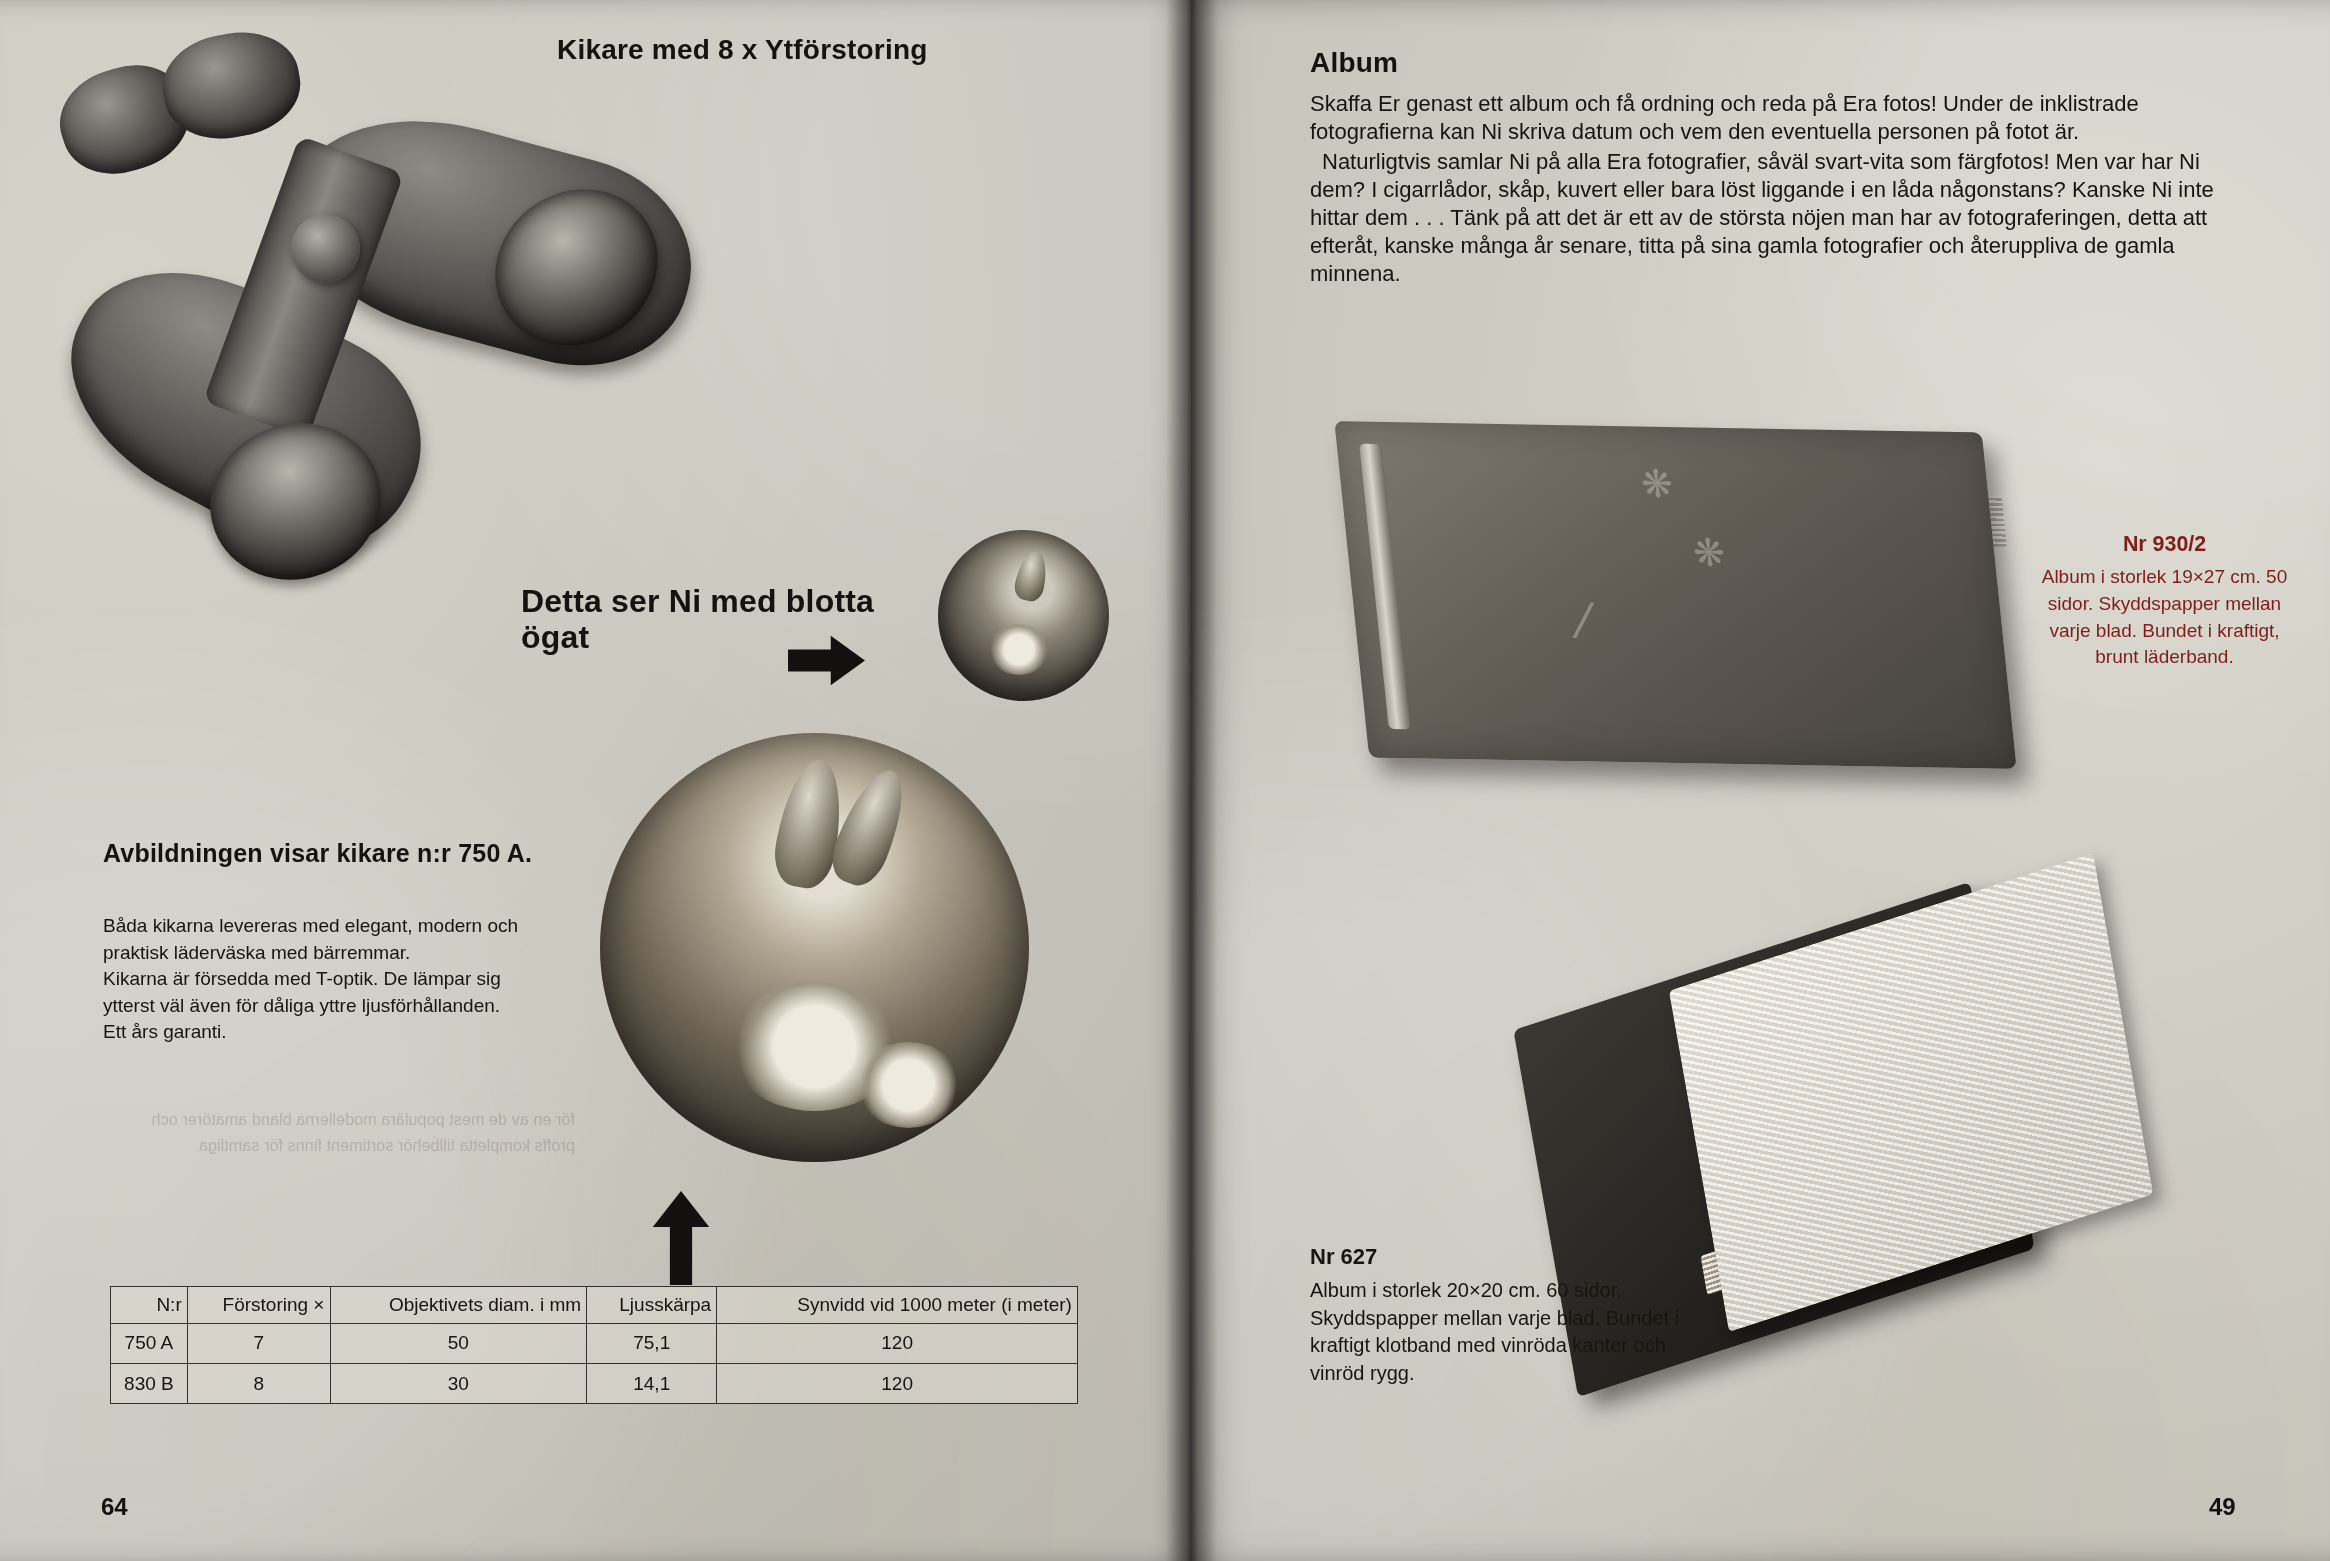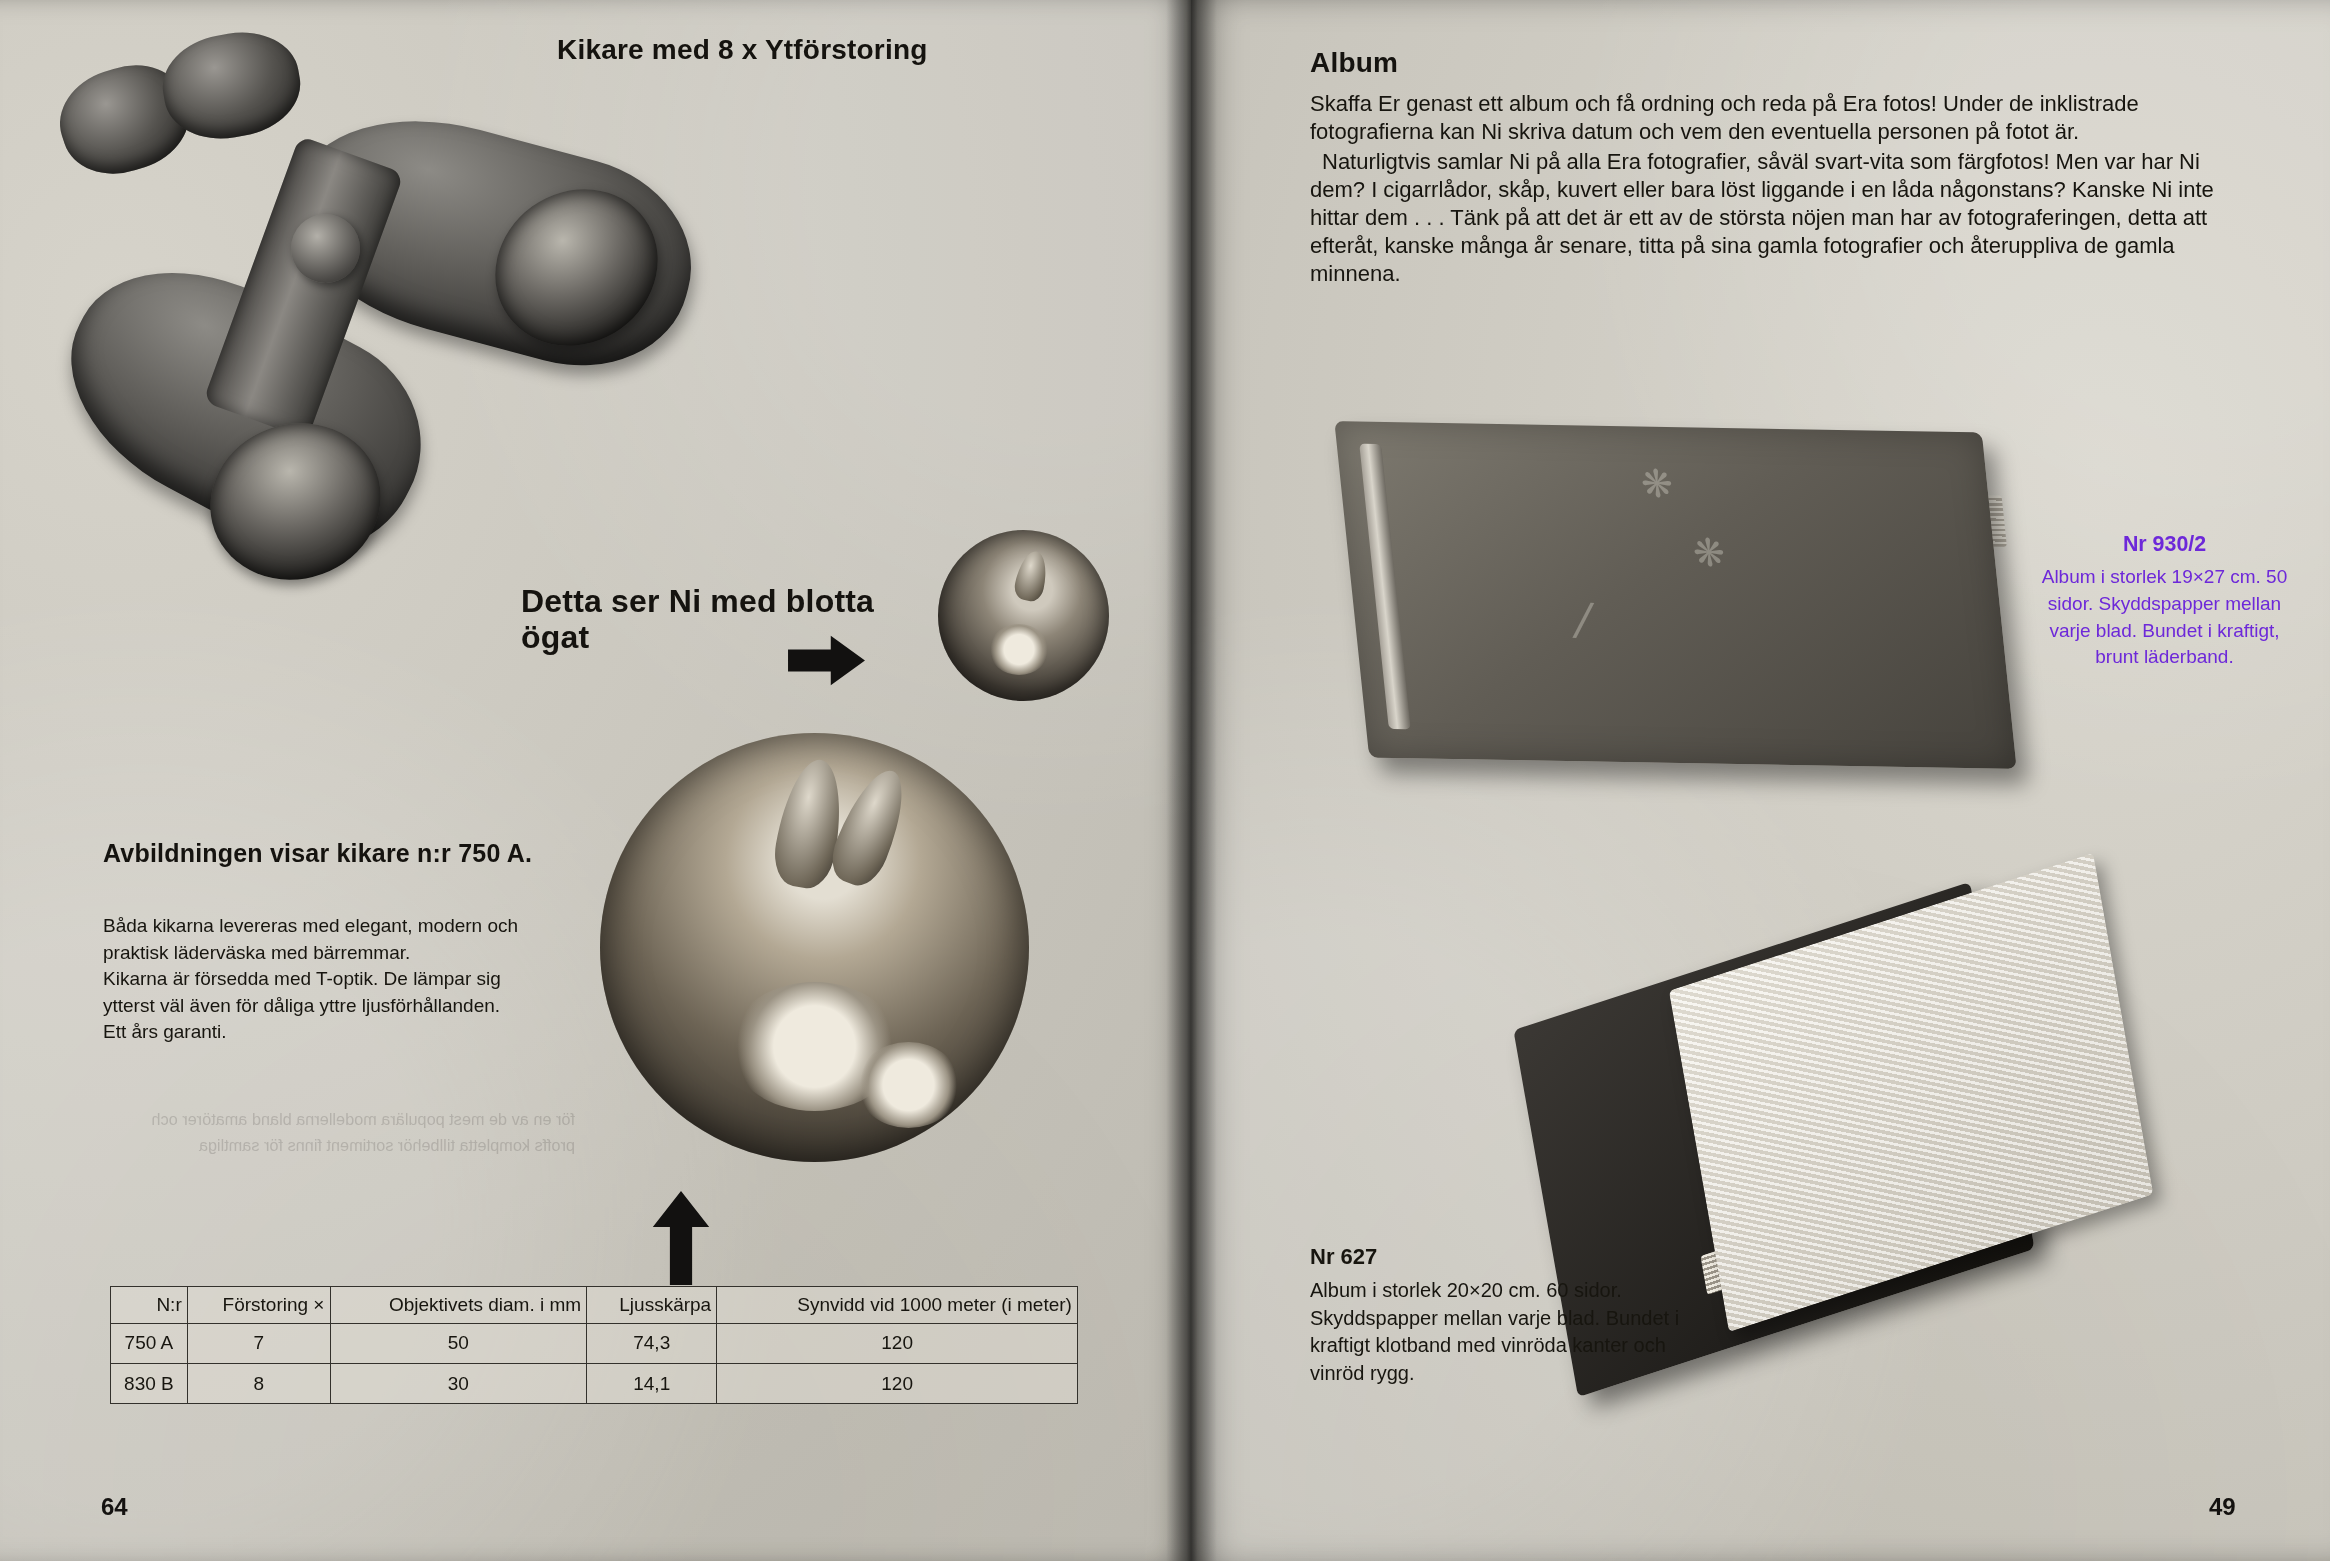--- a/index.html
+++ b/index.html
@@ -296,21 +296,21 @@
     transform: skewY(7deg) rotate(-6deg);
   }
 
   #album1-caption {
     position: absolute;
     left: 2040px; top: 531px;
     width: 249px;
     text-align: center;
     font-size: 19px;
     line-height: 26.6px;
-    color: #6d28d9;
+    color: #7f1d1d;
   }
   #album1-caption .cap-hd { font-weight: bold; font-size: 21.4px; display: block; margin-bottom: 6.9px; }
 
   #album2 {
     position: absolute;
     left: 1508px; top: 904px;
     width: 771px; height: 531px;
   }
   .alb2-dark {
     position: absolute;
@@ -436,21 +436,21 @@
           <th>Objektivets diam. i mm</th>
           <th>Ljusskärpa</th>
           <th>Synvidd vid 1000 meter (i meter)</th>
         </tr>
       </thead>
       <tbody>
         <tr>
           <td>750 A</td>
           <td>7</td>
           <td>50</td>
-          <td>74,3</td>
+          <td>75,1</td>
           <td>120</td>
         </tr>
         <tr>
           <td>830 B</td>
           <td>8</td>
           <td>30</td>
           <td>14,1</td>
           <td>120</td>
         </tr>
       </tbody>

